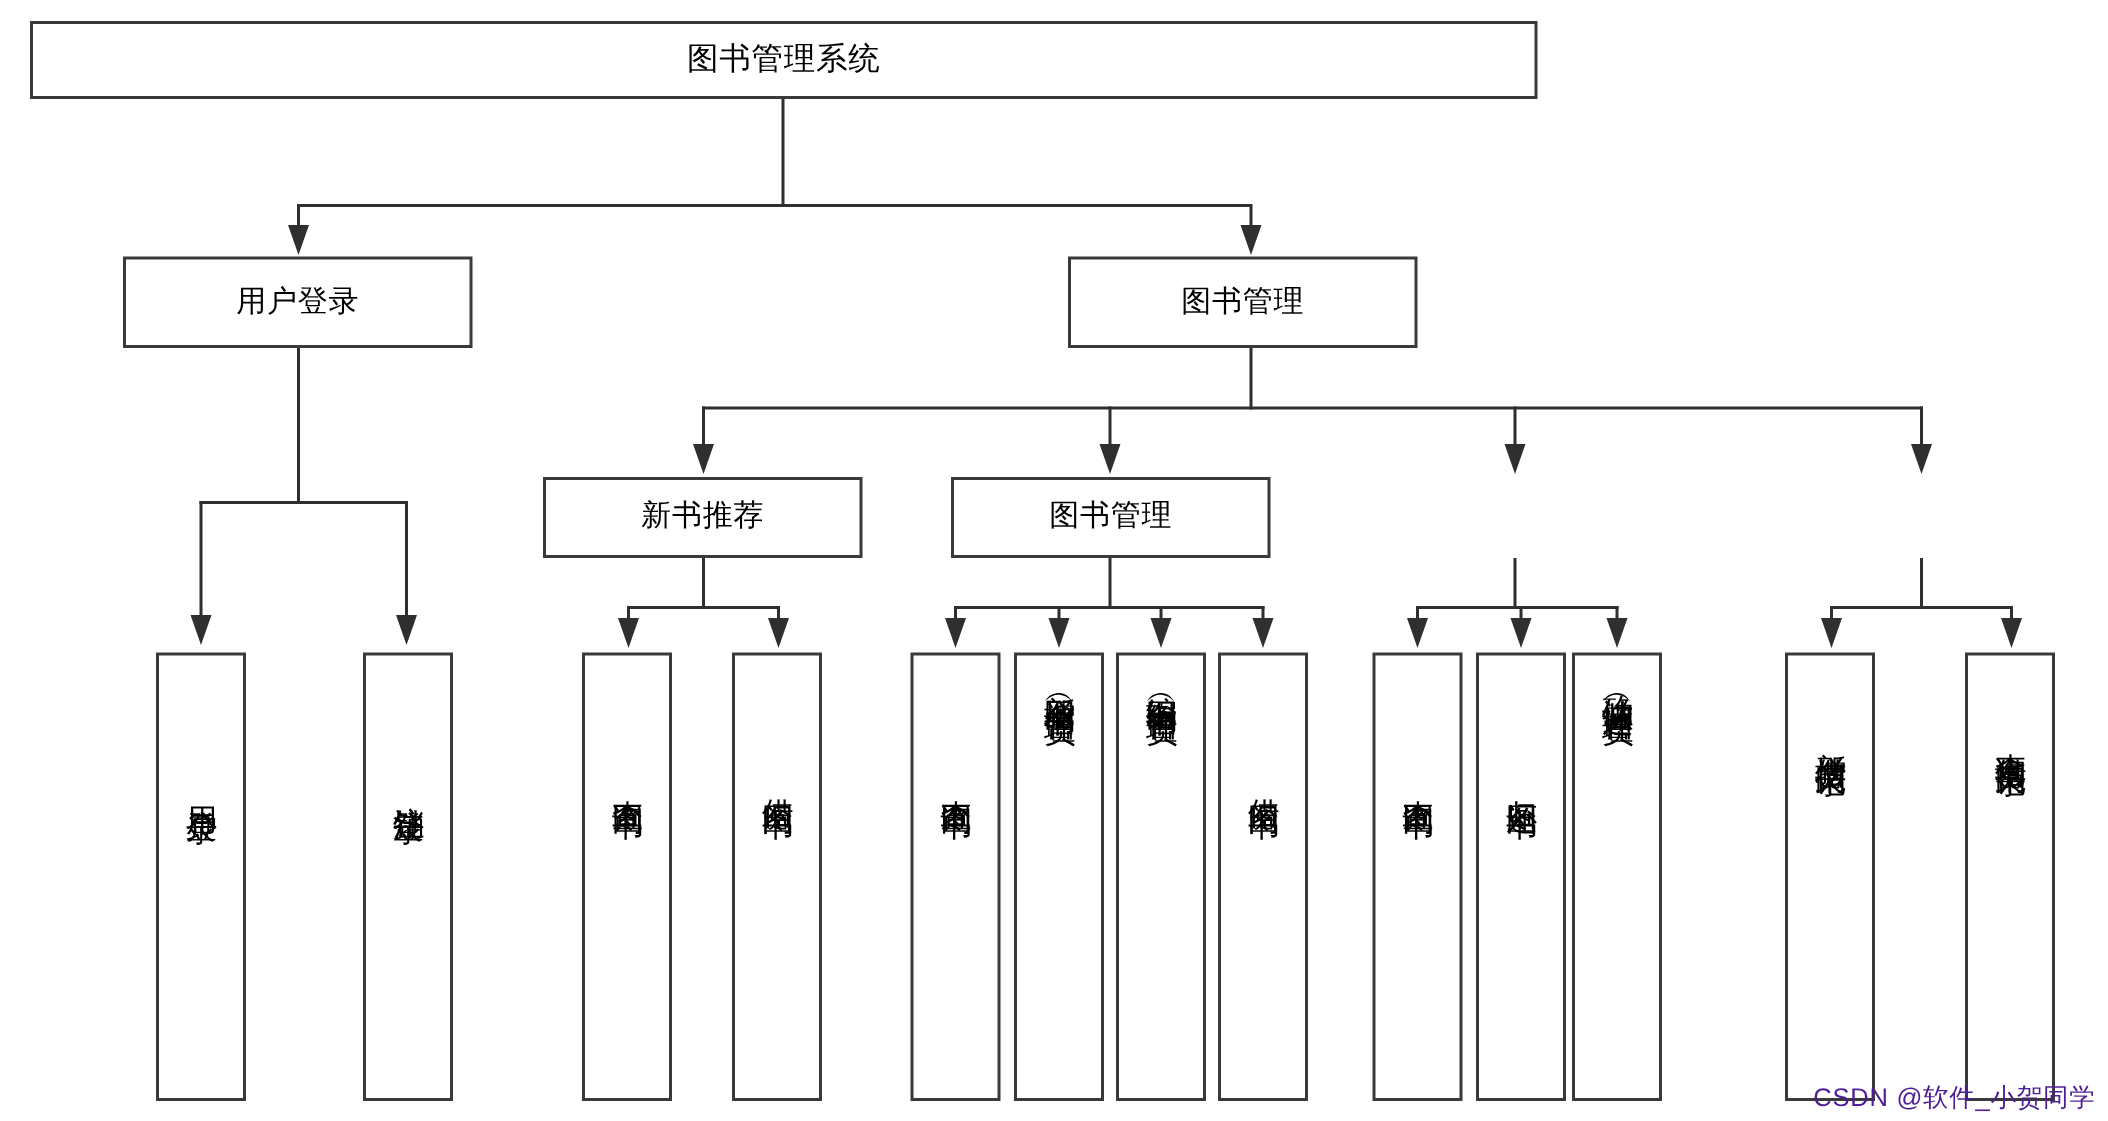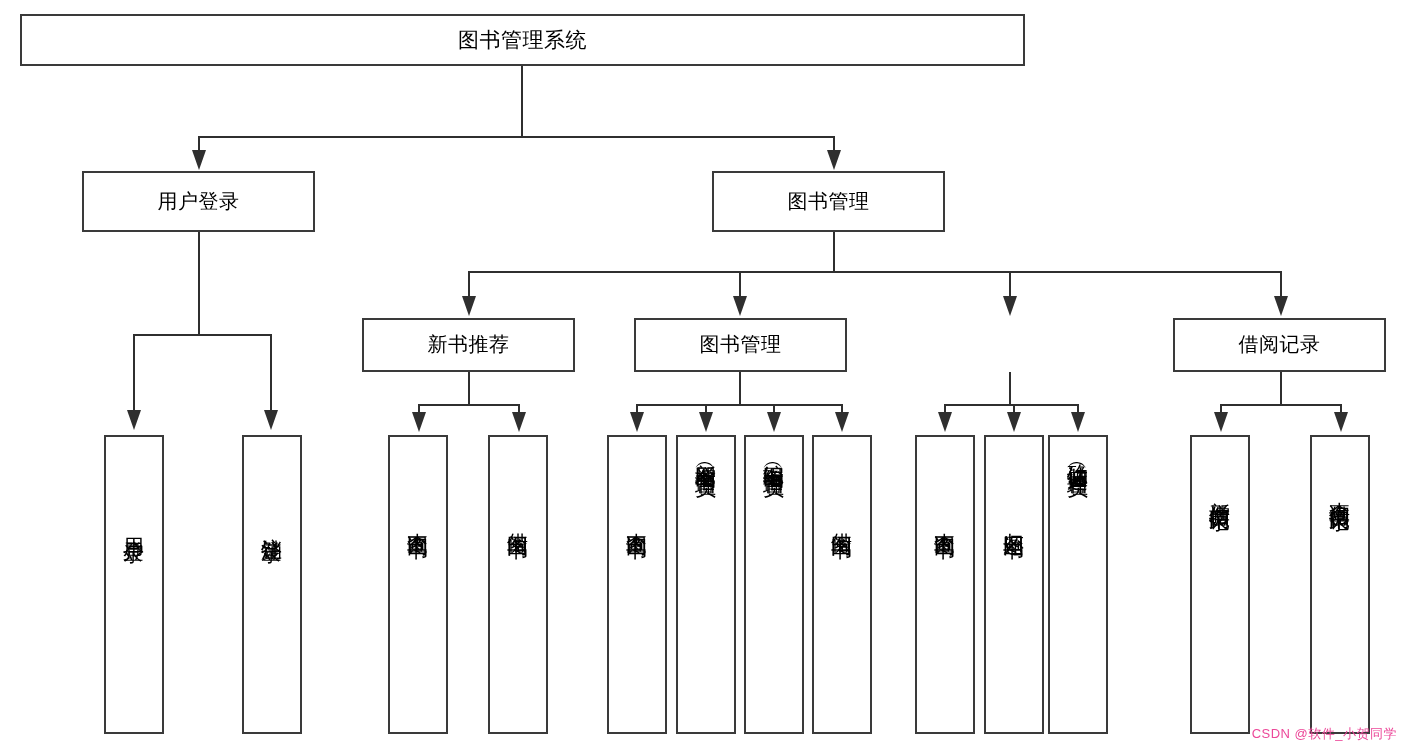--- a/index.html
+++ b/index.html
@@ -73,22 +73,22 @@
     border-left: 7px solid transparent;
     border-right: 7px solid transparent;
     border-top: 20px solid #2f2f2f;
     z-index: 2;
   }
   
   #watermark {
     position: absolute;
     right: 8px;
     bottom: 4px;
-    font-size: 13px;
-    color: #ec4899;
+    font-size: 17px;
+    color: #4c1d95;
     white-space: nowrap;
     z-index: 9;
     letter-spacing: 0.5px;
   }
 </style>
 </head>
 <body>
 
 <div id="canvas">
 
@@ -161,23 +161,20 @@
   <div class="node horiz lvl2" style="left:362px; top:318px; width:213px; height:54px;">
     <span class="node-label">新书推荐</span>
   </div>
 
   <div class="node horiz lvl2" style="left:712px; top:171px; width:233px; height:61px;">
     <span class="node-label">图书管理</span>
   </div>
   <div class="node horiz lvl2" style="left:634px; top:318px; width:213px; height:54px;">
     <span class="node-label">图书管理</span>
   </div>
-  <div class="node horiz lvl2" style="left:1173px; top:318px; width:213px; height:54px;">
-    <span class="node-label">借阅记录</span>
-  </div>
 
   <div class="node vert" style="left:104px; top:435px; width:60px; height:299px; padding-top:84px;">
     <span class="node-label">用户登录</span>
   </div>
   <div class="node vert" style="left:242px; top:435px; width:60px; height:299px; padding-top:84px;">
     <span class="node-label">注销登录</span>
   </div>
 
   <div class="node vert" style="left:388px; top:435px; width:60px; height:299px; padding-top:79px;">
     <span class="node-label">查询图书</span>

